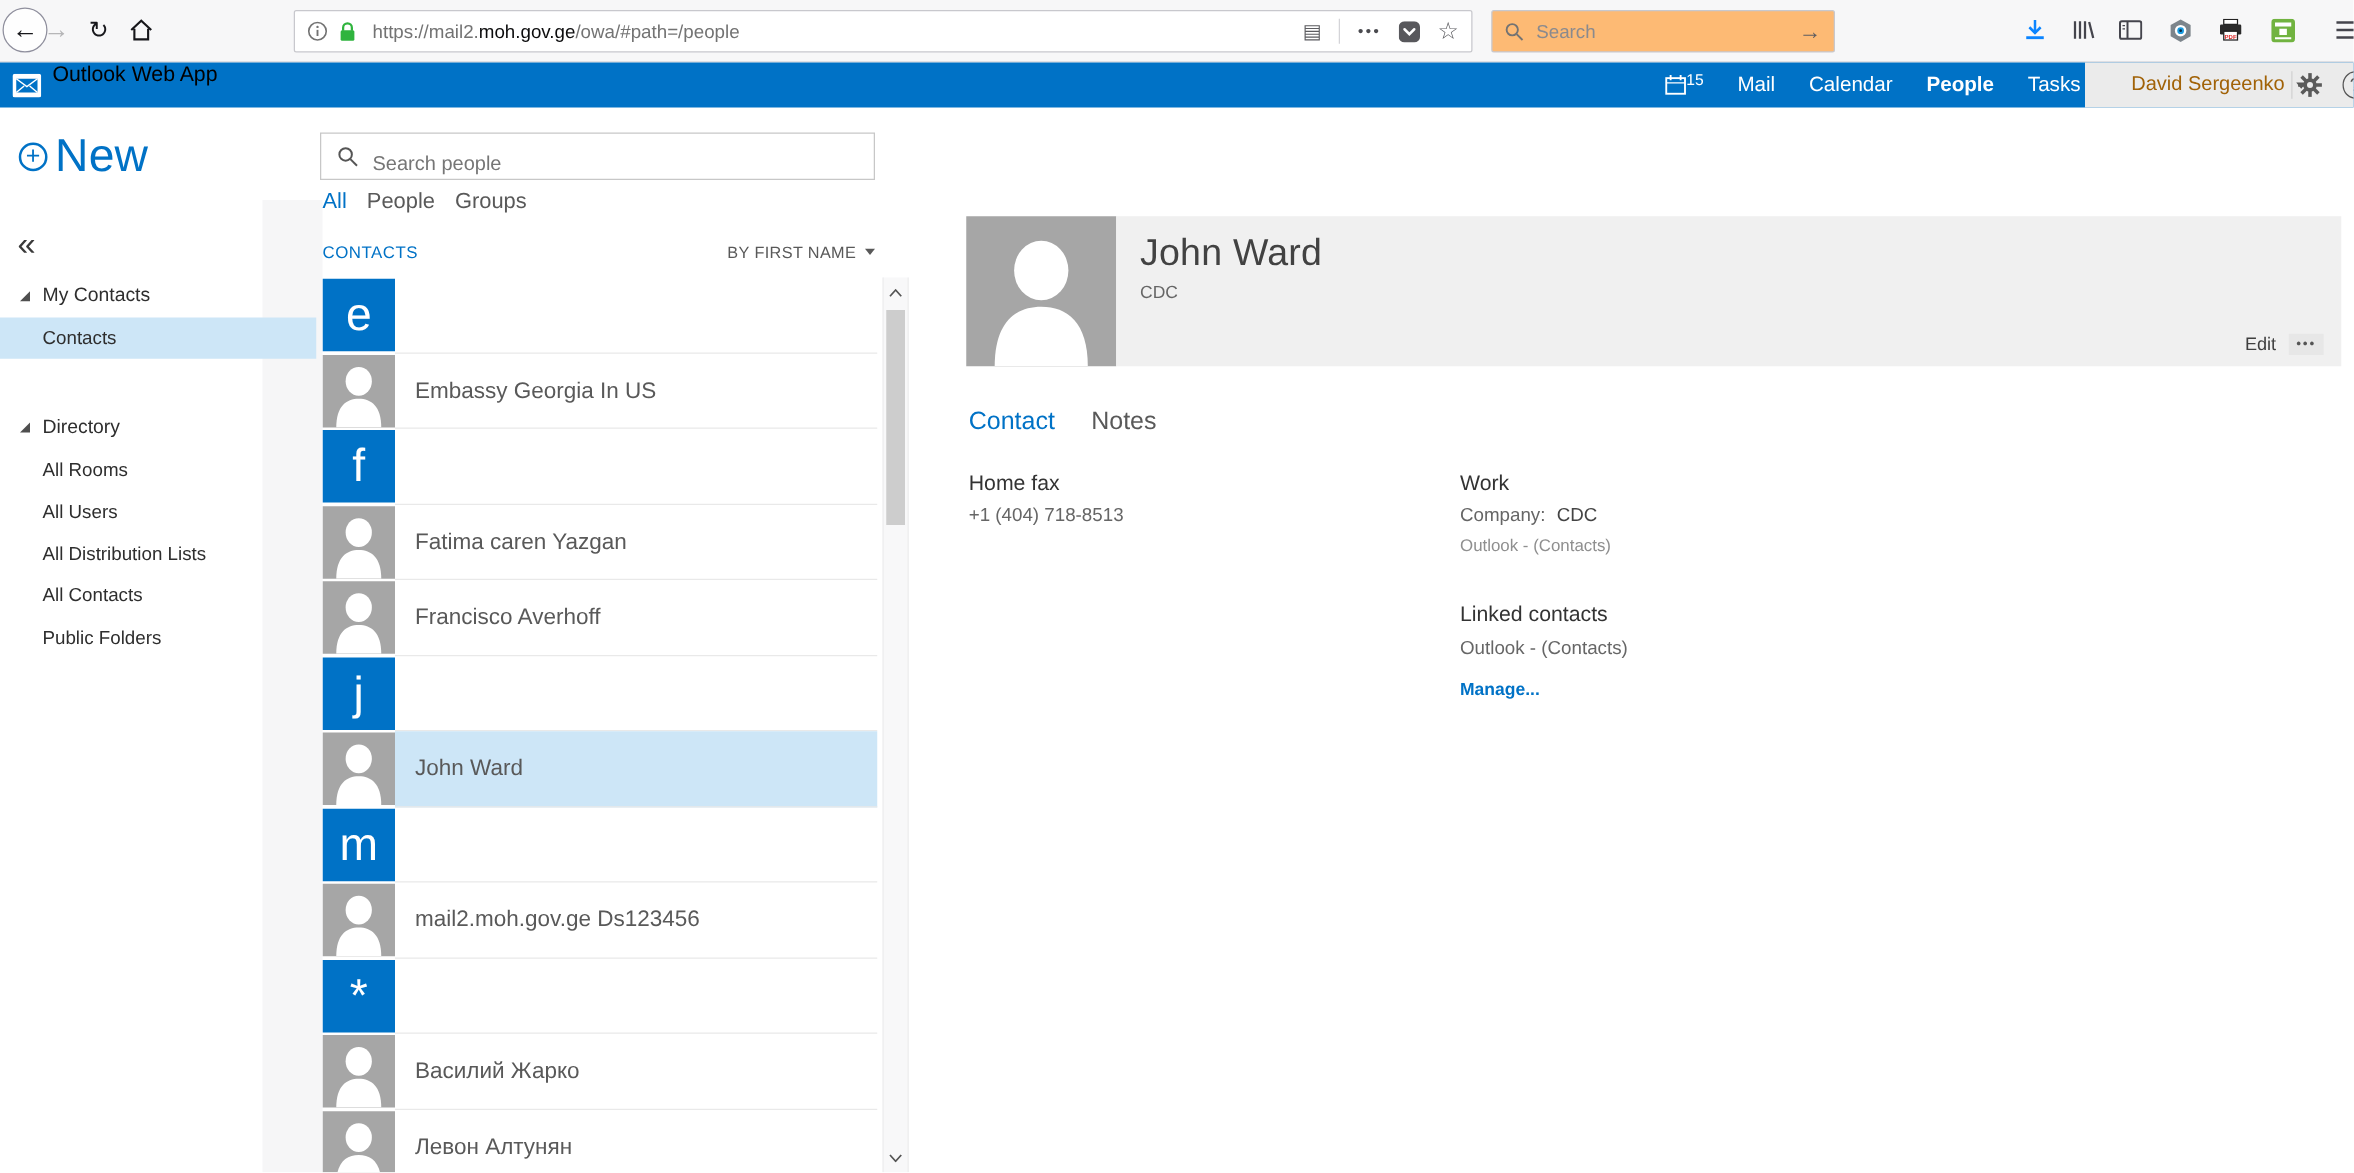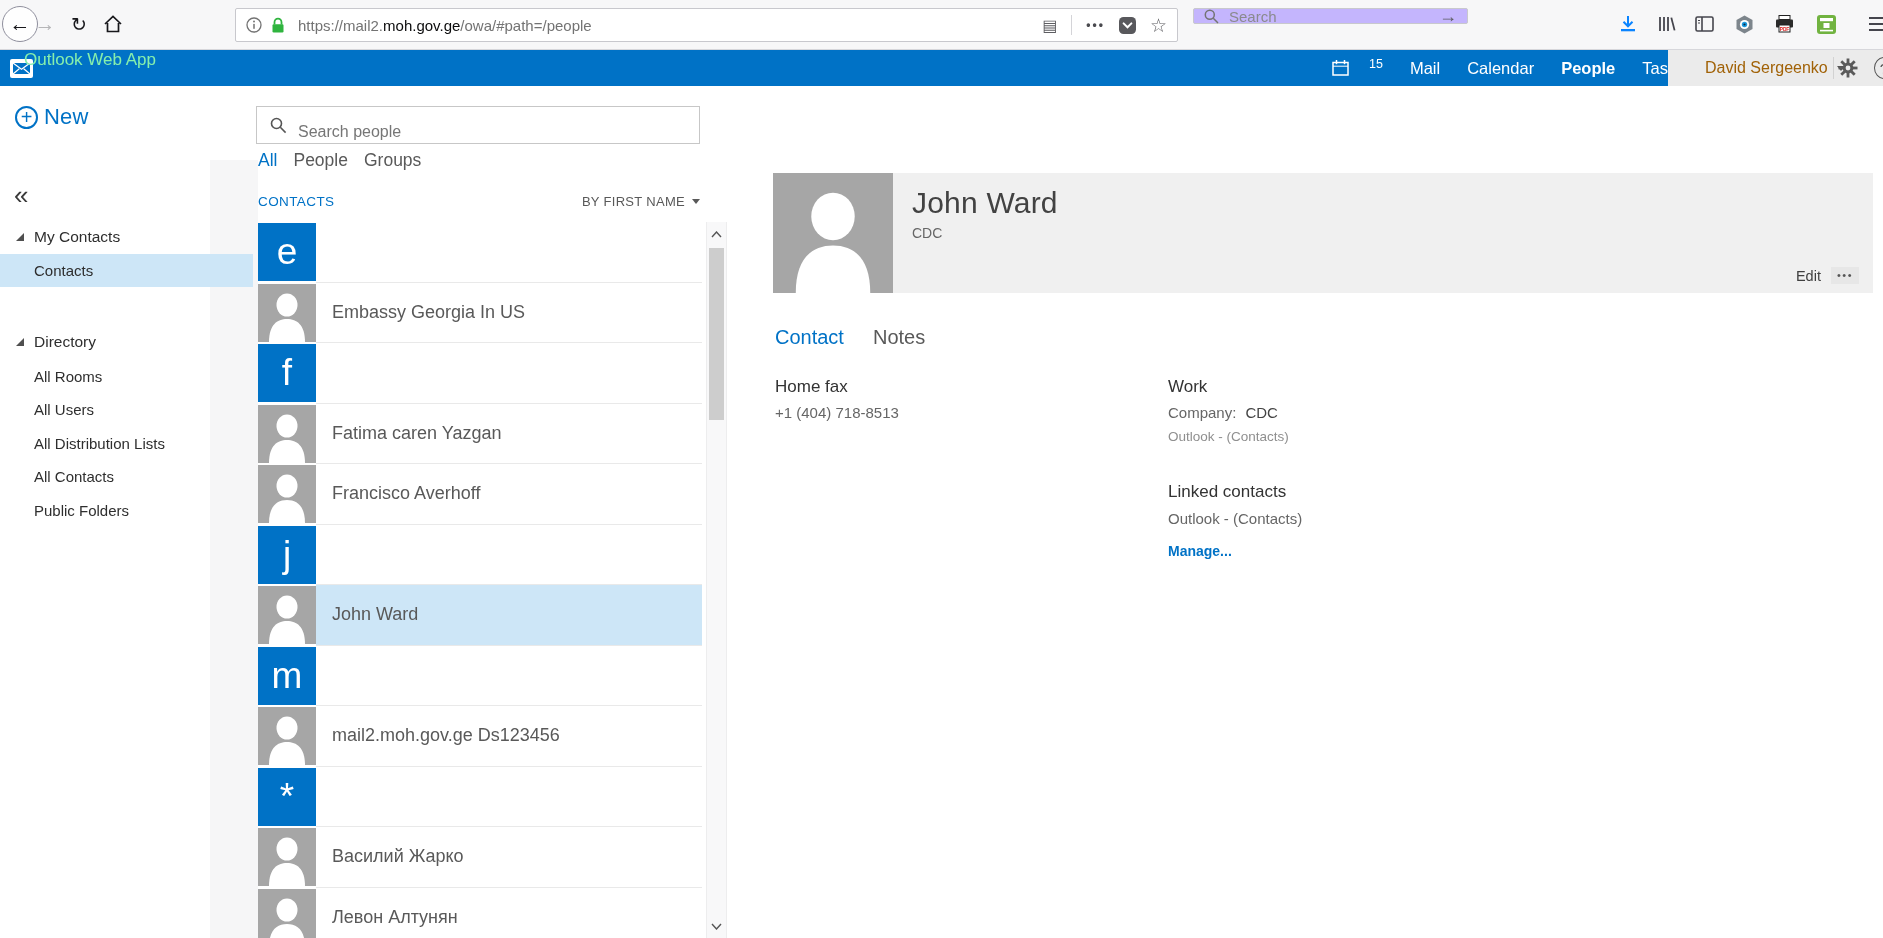--- a/index.html
+++ b/index.html
@@ -18,54 +18,54 @@
   .urlbar { position:absolute; left:235px; top:8px; width:943px; height:34px; background:#fff; border:1px solid #c8c8cd;
             border-radius:2px; display:flex; align-items:center; padding:0 10px; }
   .urlbar .ic { display:flex; align-items:center; margin-right:9px; }
   .urltext { font-size:15px; color:#737373; white-space:nowrap; margin-left:4px; }
   .urltext .host { color:#0c0c0d; }
   .urlbar .right { margin-left:auto; display:flex; align-items:center; gap:14px; }
   .reader-g { font-size:16px; color:#5d5d61; }
   .vsep { width:1px; height:20px; background:#d4d4d8; }
   .dots-g { font-size:12px; color:#4a4a4f; letter-spacing:2px; font-weight:bold; }
   .star-g { font-size:19px; color:#5d5d61; }
-  .searchbar { position:absolute; left:1193px; top:8px; width:275px; height:16px; background:#c4b5fd; border:1px solid #c8c8cd;
+  .searchbar { position:absolute; left:1193px; top:8px; width:275px; height:34px; background:#fdba74; border:1px solid #c8c8cd;
                border-radius:2px; display:flex; align-items:center; padding:0 10px;justify-content:center; }
   .searchbar input { border:none; outline:none; flex:1; font-size:15px; color:#333; background:transparent; margin-left:10px;
                      font-family:"Liberation Sans",sans-serif; }
   .searchbar input::placeholder { color:#8a8a8e; }
   .go-arrow { font-size:18px; color:#5d5d61; }
   .tbicon { position:absolute; top:8px; width:32px; height:32px; display:flex; align-items:center; justify-content:center; }
 
   
   .owabar { position:absolute; left:0; top:50px; width:1883px; height:36px; background:#0072c6; }
   .owalogo { position:absolute; left:10px; top:9px; }
-  .owatitle { position:absolute; left:24px; top:0; height:20px; display:flex; align-items:center;
-              color:#86efac; font-size:17px; }
+  .owatitle { position:absolute; left:42px; top:0; height:20px; display:flex; align-items:center;
+              color:#000000; font-size:17px; }
   .owanav { position:absolute; left:1332px; top:0; height:36px; display:flex; align-items:center; gap:27px; }
   .owanav .navitem { color:#fff; font-size:16.5px; }
   .owanav .navitem.active { font-weight:bold; }
-  .reminders { display:flex; align-items:flex-start; gap:20px; color:#fff; }
+  .reminders { display:flex; align-items:flex-start; gap:0; color:#fff; }
   .reminders .cnt { font-size:12.5px; line-height:12px; margin-top:-2px; }
   .userzone { position:absolute; left:1668px; top:0; width:215px; height:36px; background:#ebebeb; display:flex;
               align-items:center; overflow:hidden; }
   .username { margin-left:37px; font-size:16px; color:#a16207; white-space:nowrap; }
   .caret { width:0; height:0; border-left:4.5px solid transparent; border-right:4.5px solid transparent;
            border-top:5.5px solid #545454; display:inline-block; margin-left:9px; }
   .userzone .zsep { position:absolute; left:165px; top:7px; width:1px; height:22px; background:#d2d2d2; }
   .gearbox { position:absolute; left:1838px; top:8px; width:20px; height:20px; }
   .helpbox { position:absolute; left:1874px; top:7px; width:20px; height:22px; font-size:15px; color:#545454;
              border:1.5px solid #545454; border-radius:50%; display:flex; align-items:center; justify-content:center; }
 
   
   .grayband { position:absolute; left:210px; top:160px; width:48px; height:778px; background:#f6f6f7; }
   .newbtn { position:absolute; left:15px; top:104px; display:flex; align-items:center; color:#0072c6; }
   .newbtn .plus { width:23px; height:23px; border:2px solid #0072c6; border-radius:50%; display:flex; align-items:center;
                   justify-content:center; font-size:20px; line-height:20px; font-weight:400; }
-  .newbtn .nlabel { font-size:22px; margin-left:6px; letter-spacing:0.2px; }
+  .newbtn .nlabel { font-size:37px; margin-left:6px; letter-spacing:0.2px; }
   .collapse { position:absolute; left:14px; top:182px; font-size:26px; color:#3a3a3a; line-height:26px; }
   .navgroup-h { position:absolute; left:0; width:253px; height:30px; display:flex; align-items:center; }
   .tri { width:0; height:0; border-left:8px solid transparent; border-bottom:8px solid #4f4f4f; margin-left:16px; }
   .navgroup-h .glabel { font-size:15.5px; color:#2e2e2e; margin-left:10px; }
   .navitem-row { position:absolute; left:0; width:253px; height:33px; display:flex; align-items:center; }
   .navitem-row .ilabel { font-size:15px; color:#2e2e2e; margin-left:34px; }
   .navitem-row.selected { background:#cde6f7; }
 
   
   .psearch { position:absolute; left:256px; top:106px; width:444px; height:38px; background:#fff; border:1px solid #c7c7c7;

